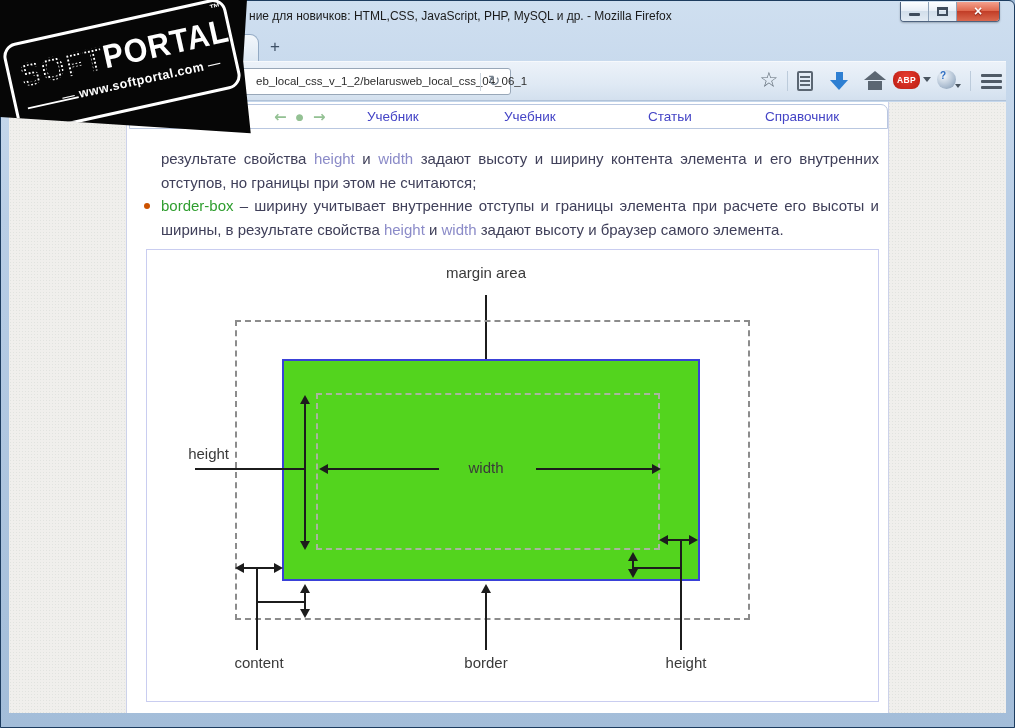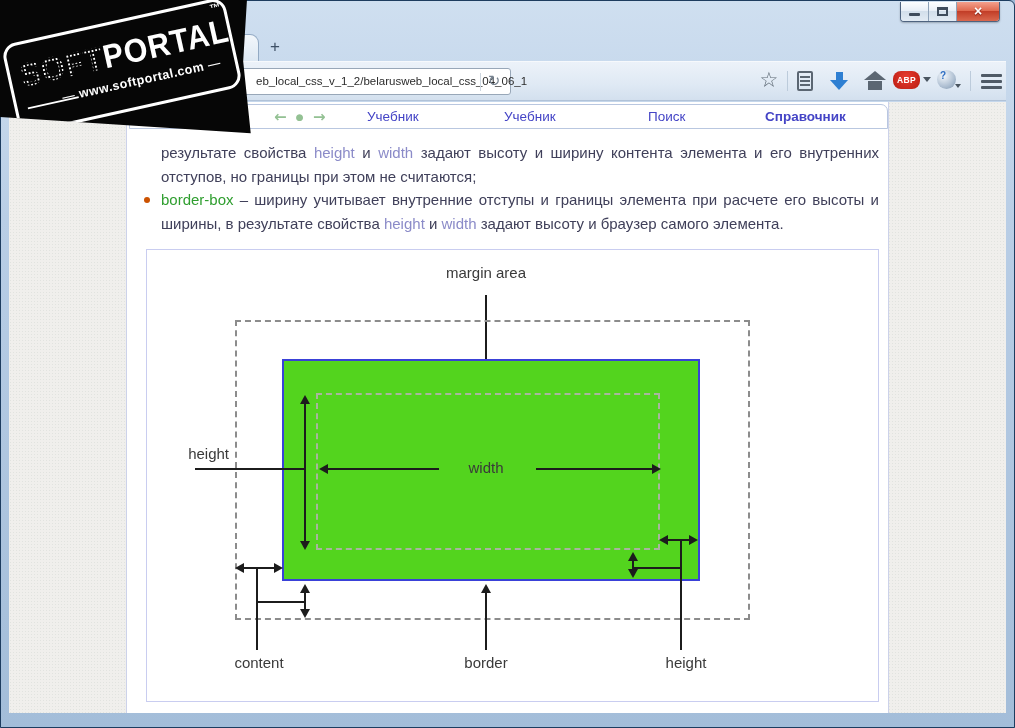--- a/index.html
+++ b/index.html
@@ -49,21 +49,21 @@
   .menu{left:968px;}
   .menu i{position:absolute;left:4px;width:21px;height:3px;background:#4f5a66;border-radius:1px;}
   
   .viewport{position:absolute;left:8px;top:101px;right:8px;bottom:14px;background-color:#f0efec;background-image:radial-gradient(#e1e3df 1px,transparent 1px);background-size:3px 3px;overflow:hidden;}
   .content-col{position:absolute;left:117px;top:0;width:763px;bottom:0;background:#fff;border-left:1px solid #ccd2ea;border-right:1px solid #ccd2ea;}
   .page-navbar{position:absolute;left:120px;top:2px;width:759px;height:25px;background:#fff;border:1px solid #b9c7e0;border-radius:7px 7px 0 0;}
   .pn-arrows{position:absolute;left:144px;top:3px;width:70px;color:#93c193;font-family:"DejaVu Sans",sans-serif;font-size:15px;font-weight:bold;letter-spacing:2px;cursor:default;}
   .pn-dot{color:#93c193;font-size:9px;vertical-align:2px;}
   .pn-link{position:absolute;top:4px;font-size:13.5px;color:#4444c6;cursor:pointer;white-space:nowrap;}
   
-  .textblock{position:absolute;left:152px;top:39px;width:718px;font-size:15px;line-height:23.6px;color:#40405a;text-align:justify;}
+  .textblock{position:absolute;left:152px;top:45px;width:718px;font-size:15px;line-height:23.6px;color:#40405a;text-align:justify;}
   .tb-item{position:relative;}
   .bullet-dot{position:absolute;left:-17px;top:9px;width:6px;height:6px;border-radius:50%;background:#cc5200;}
   .code-w{color:#8b8bc8;}
   .green-w{color:#2f9e2f;}
   
   .diagram-box{position:absolute;left:137px;top:147px;width:733px;height:453px;background:#fff;border:1px solid #c9cdf0;}
   .d-label{position:absolute;color:#3a3a3a;font-size:15px;text-align:center;white-space:nowrap;}
   .outer-dash{position:absolute;left:88px;top:70px;width:515px;height:300px;border:2px dashed #8c8c8c;}
   .green-box{position:absolute;left:135px;top:109px;width:418px;height:222px;background:#53d41e;border:2px solid #3a41d8;}
   .inner-dash{position:absolute;left:169px;top:143px;width:344px;height:157px;border:2px dashed #a9b49f;}
@@ -86,20 +86,21 @@
   .stamp-url{position:absolute;right:14px;top:54px;font-size:12.5px;font-weight:bold;letter-spacing:.5px;}
   .stamp-rule{position:absolute;left:10px;top:63px;width:52px;height:2px;background:#fff;}
 </style>
 </head>
 <body>
 
 <div class="screen">
   <div class="win">
 
     <div class="titlebar">
+      <span class="title-text">ние для новичков: HTML,CSS, JavaScript, PHP, MySQL и др. - Mozilla Firefox</span>
       <div class="winbtns">
         <div class="wbtn">
             <span class="glyph-min"></span>
           </div>
         <div class="wbtn">
             <span class="glyph-max"></span>
           </div>
         <div class="wbtn close">
             <span class="glyph-x">×</span>
           </div>
@@ -147,22 +148,22 @@
       </div>
     </div>
 
     <div class="viewport">
       <div class="content-col"></div>
 
       <div class="page-navbar">
         <span class="pn-arrows"><span>←</span> <span class="pn-dot">●</span> <span>→</span></span>
         <a class="pn-link" style="left:237px;">Учебник</a>
         <a class="pn-link" style="left:374px;">Учебник</a>
-        <a class="pn-link" style="left:518px;">Поиск</a>
-        <a class="pn-link" style="left:635px;font-weight:bold;">Справочник</a>
+        <a class="pn-link" style="left:518px;">Статьи</a>
+        <a class="pn-link" style="left:635px;">Справочник</a>
       </div>
 
       <div class="textblock">
         <div class="tb-item"><span>результате свойства </span><span class="code-w">height</span><span> и </span><span class="code-w">width</span><span> задают высоту и ширину контента элемента и его внутренних отступов, но границы при этом не считаются;</span></div>
         <div class="tb-item"><span class="bullet-dot"></span><span class="green-w">border-box</span><span> – ширину учитывает внутренние отступы и границы элемента при расчете его высоты и ширины, в результате свойства </span><span class="code-w">height</span><span> и </span><span class="code-w">width</span><span> задают высоту и браузер самого элемента.</span></div>
       </div>
 
       <div class="diagram-box">
         <div class="d-label" style="left:269px;top:14px;width:140px;">margin area</div>
         <div class="vl" style="left:338px;top:45px;height:84px;"></div>

